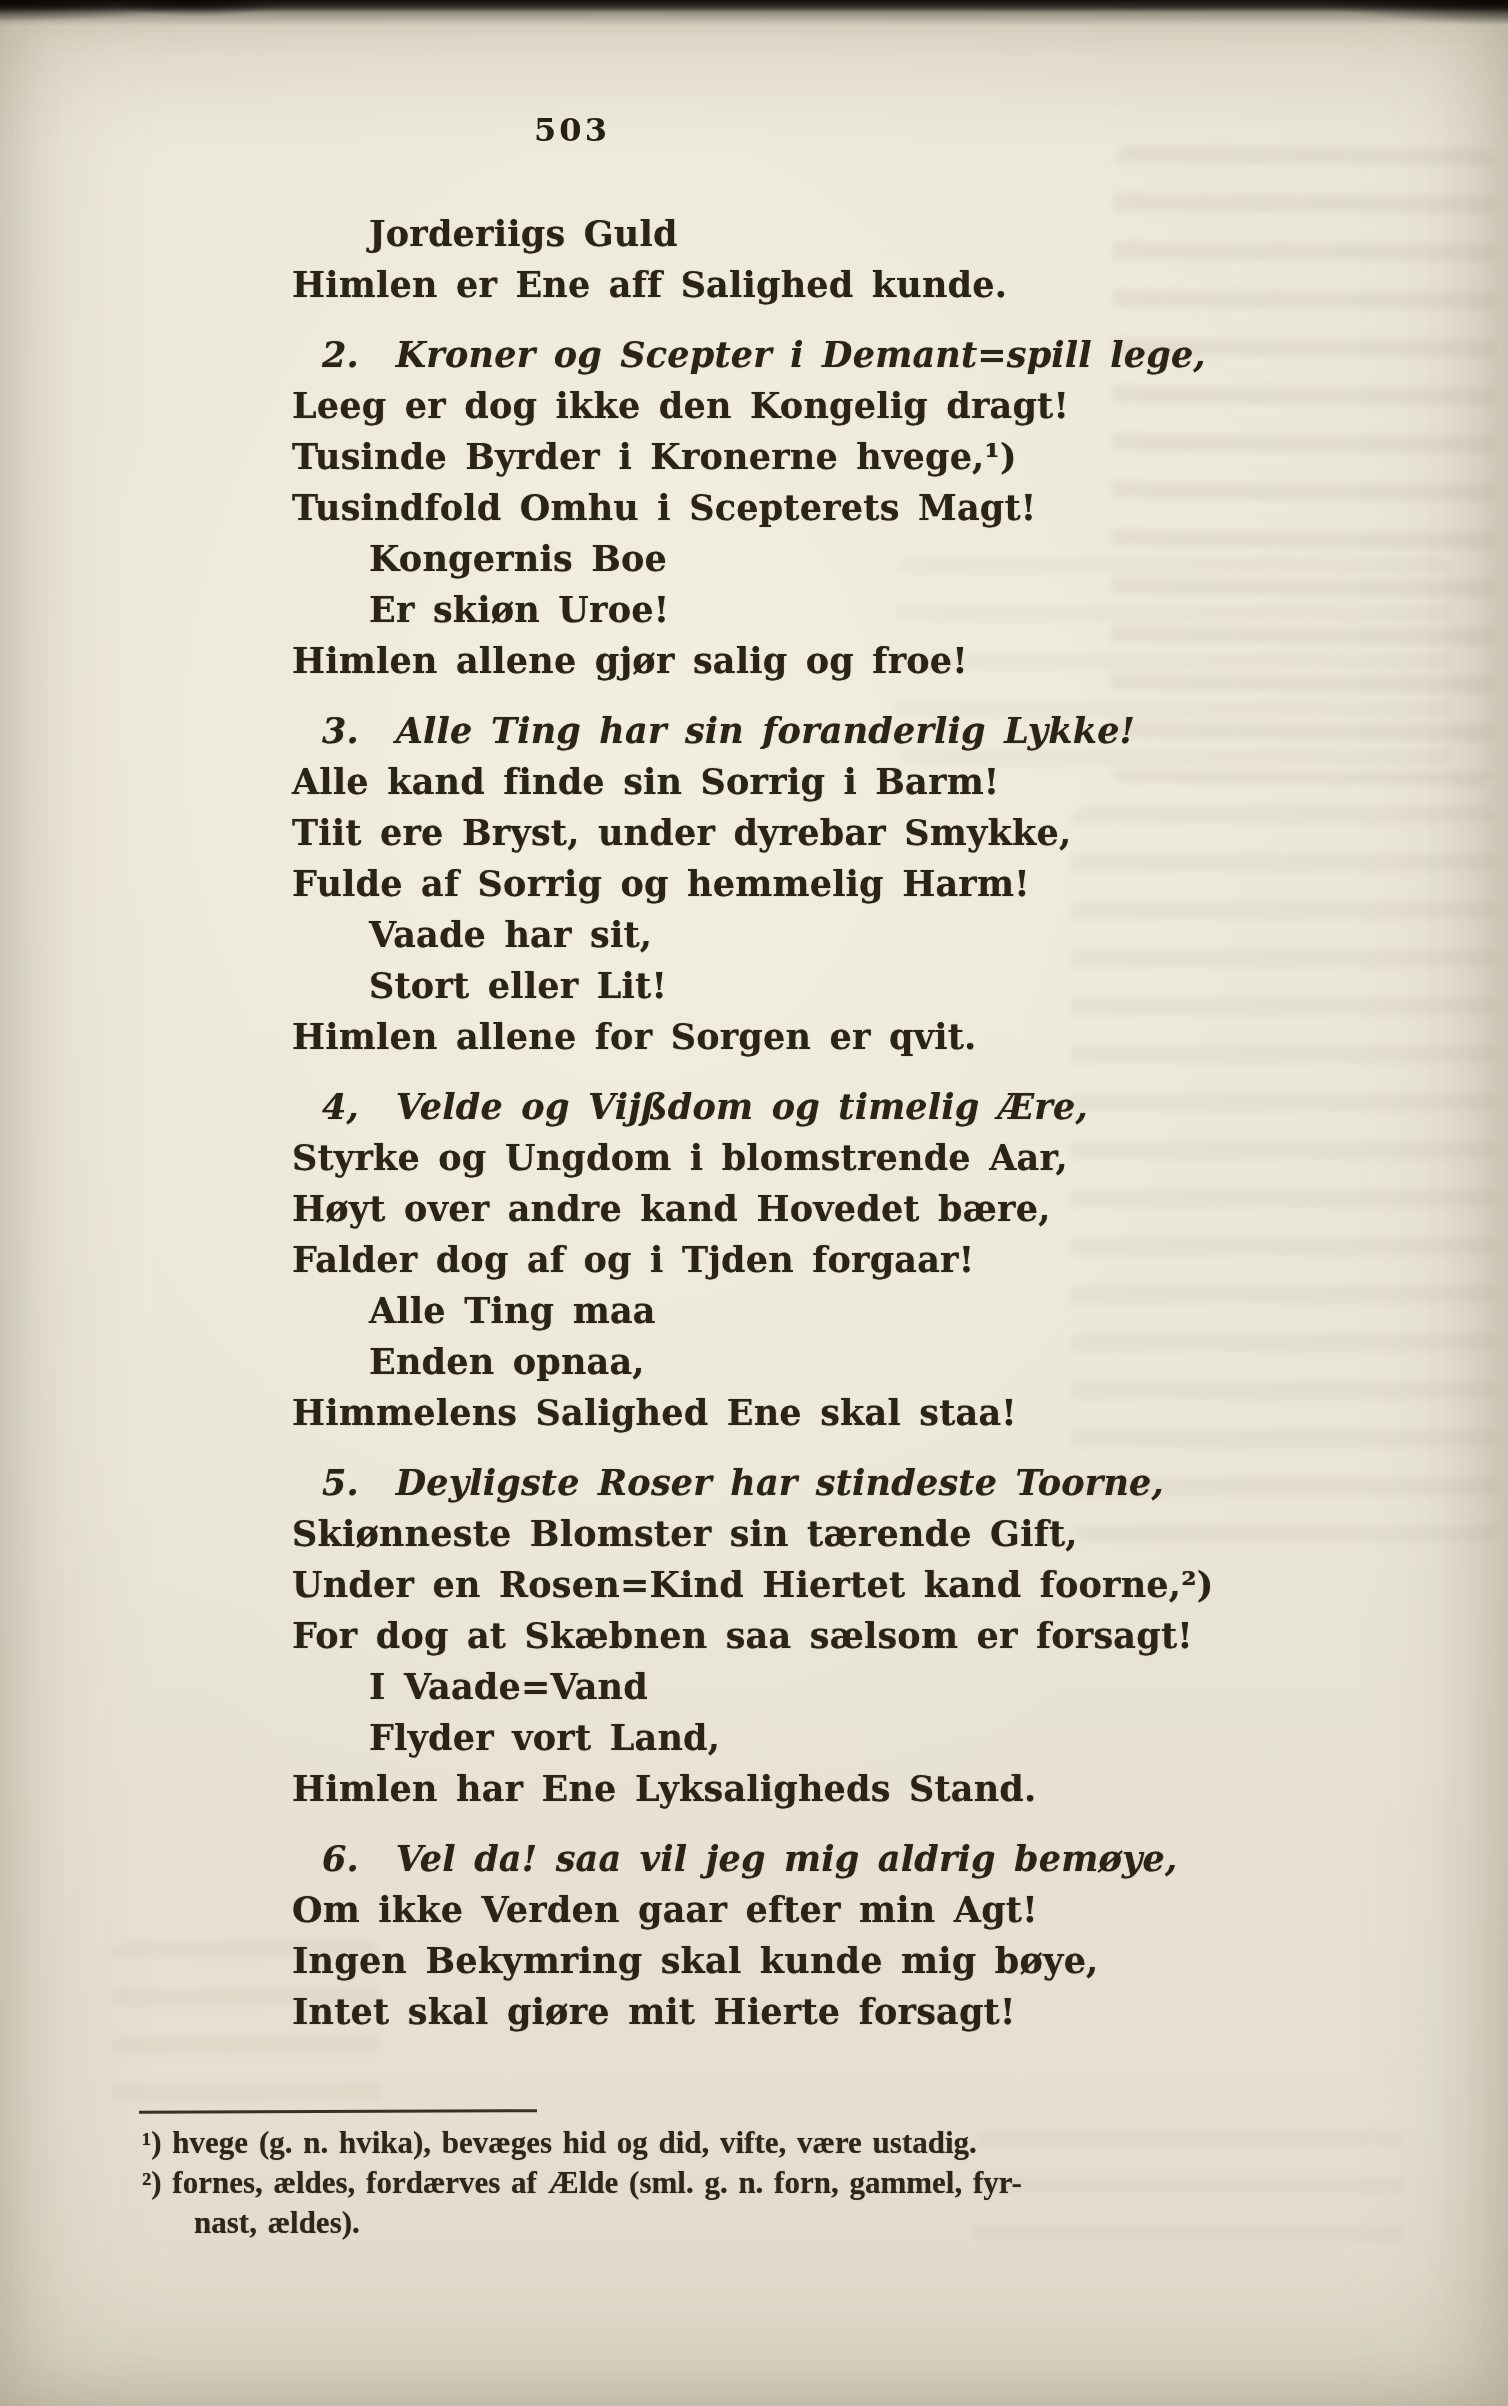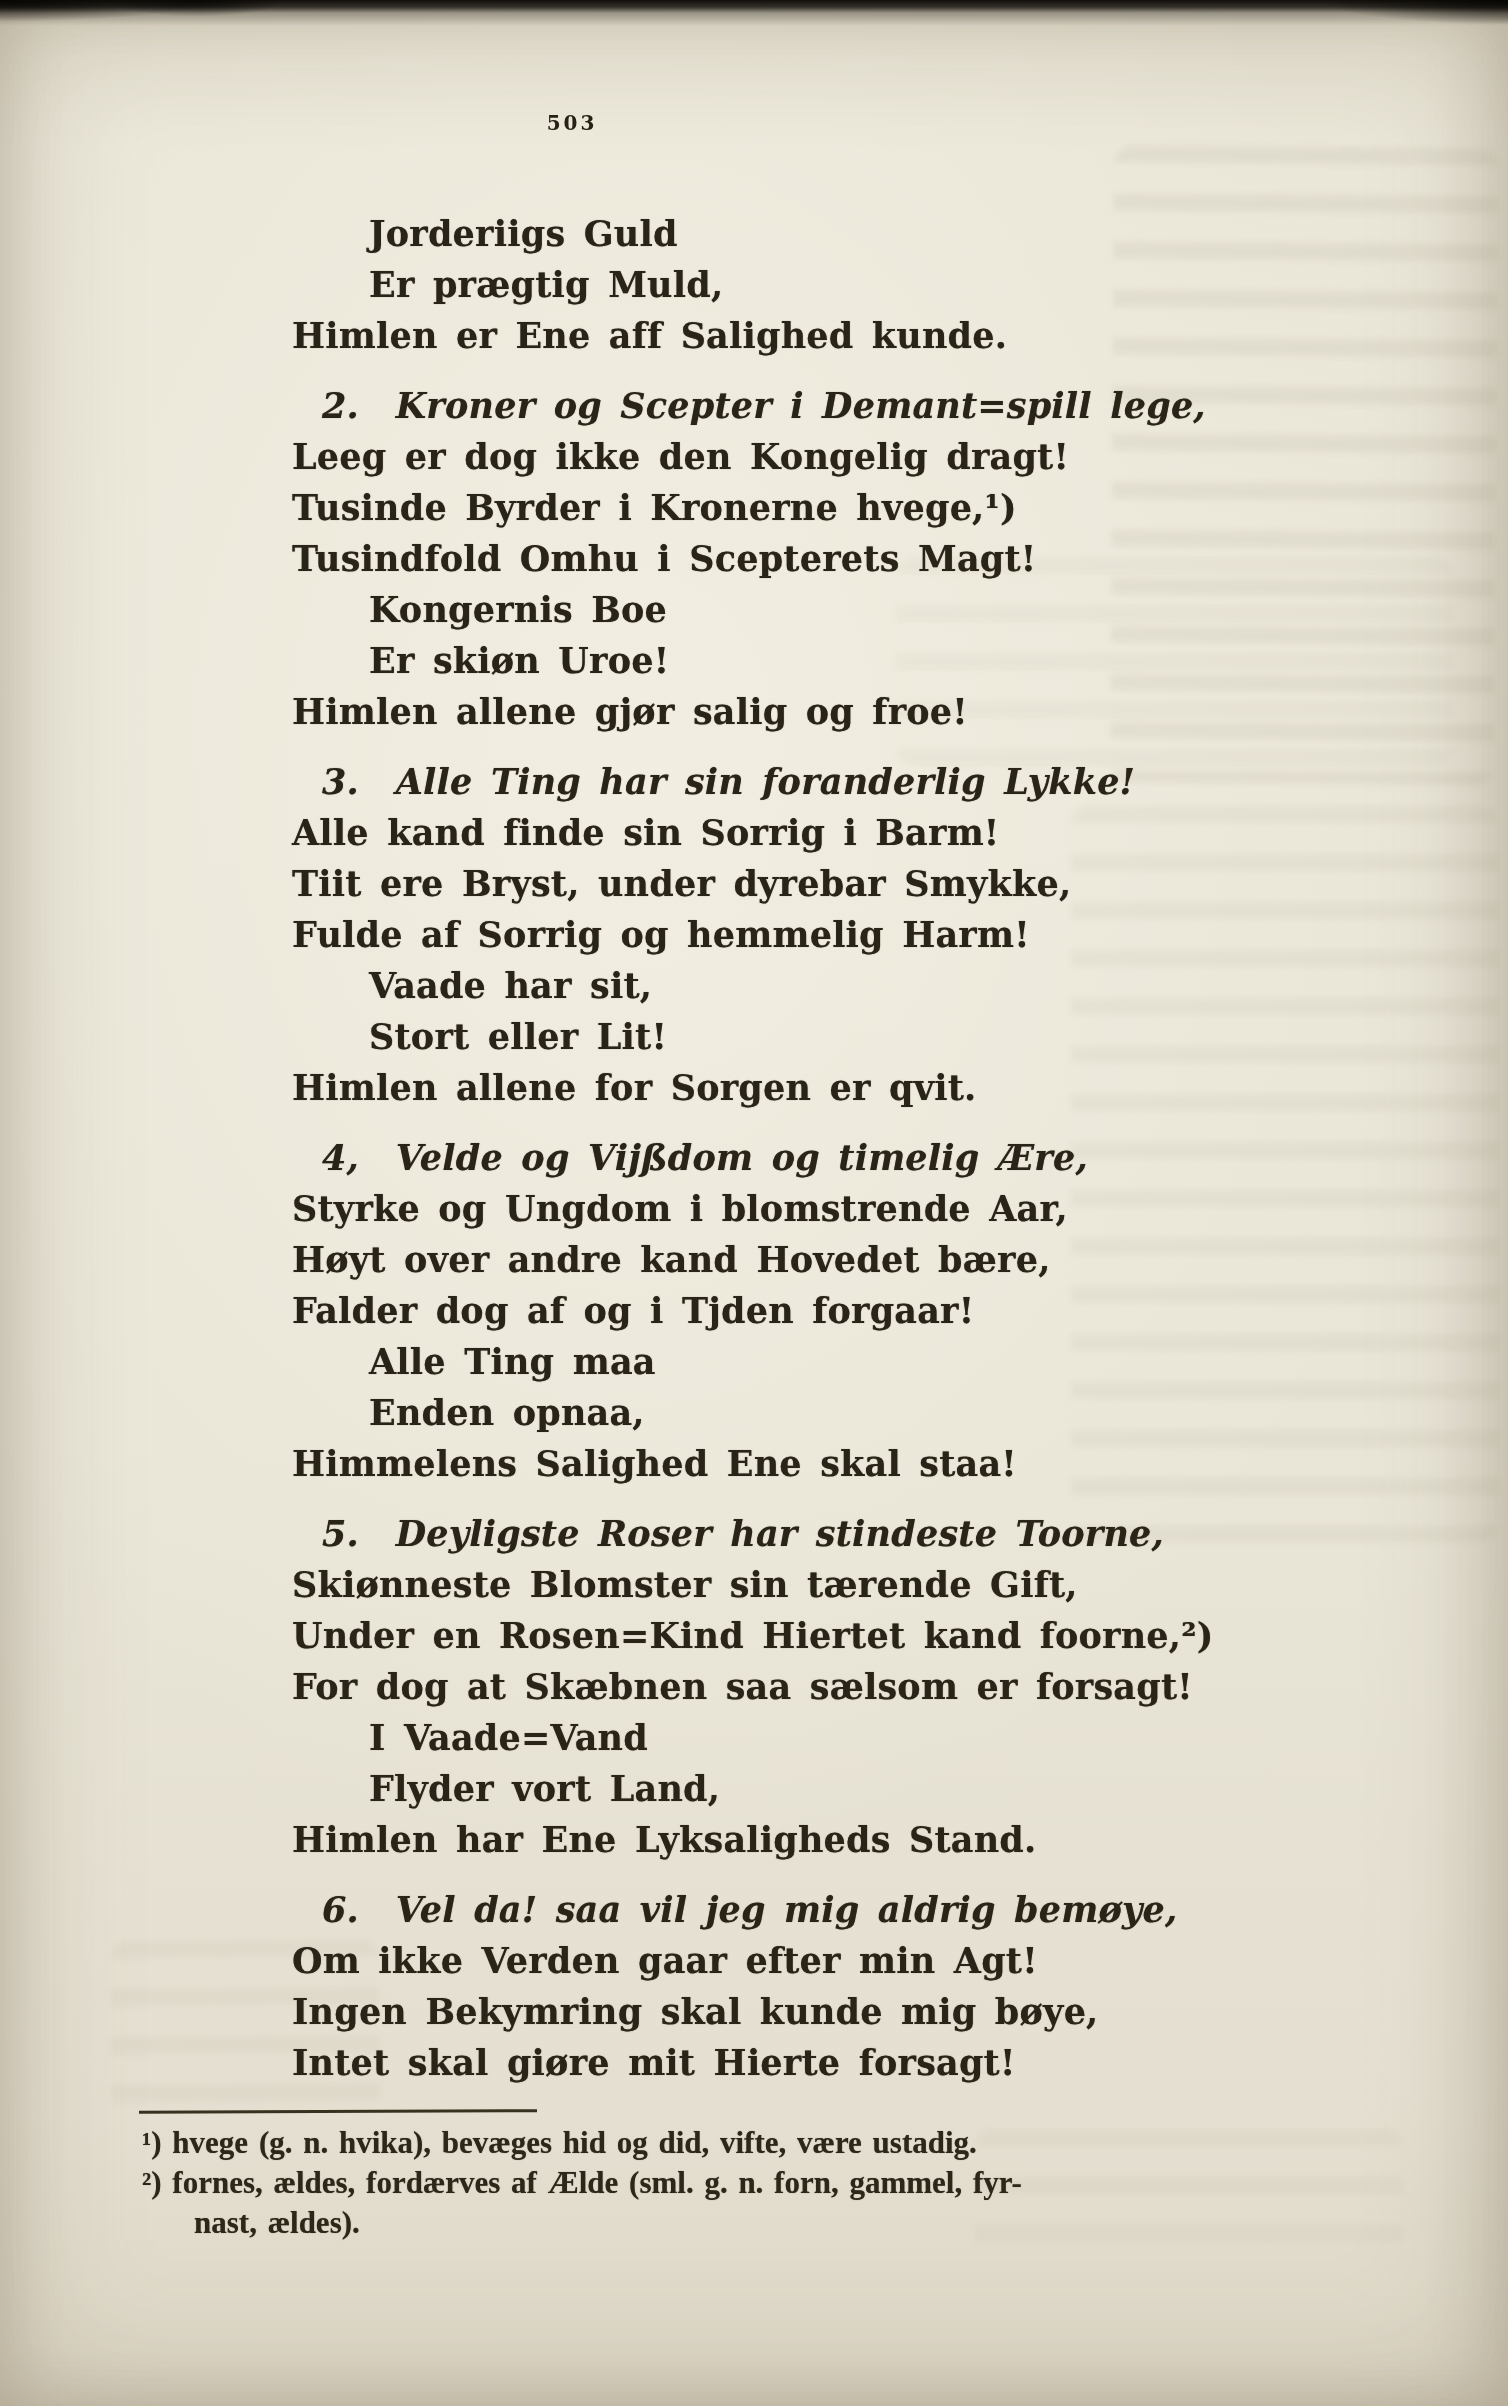--- a/index.html
+++ b/index.html
@@ -33,21 +33,21 @@
     filter:blur(3px);
   }
   .g1{left:1112px;top:147px;width:384px;height:637px;opacity:.55;transform:rotate(.4deg);}
   .g2{left:1071px;top:806px;width:428px;height:736px;opacity:.40;}
   .g3{left:111px;top:1940px;width:269px;height:189px;opacity:.35;transform:rotate(-.5deg);}
   .g4{left:975px;top:2129px;width:428px;height:129px;opacity:.30;}
   .g5{left:896px;top:557px;width:557px;height:209px;opacity:.30;}
 
   .page-number{
     position:absolute;left:572px;top:111px;transform:translateX(-50%);
-    font-size:20px;font-weight:700;letter-spacing:3px;color:#262015;
+    font-size:32px;font-weight:700;letter-spacing:3px;color:#262015;
   }
 
   .poem{position:absolute;left:292px;top:208px;width:896px;}
   .line{
     height:51px;line-height:51px;font-size:35px;font-weight:700;
     white-space:pre;word-spacing:6px;letter-spacing:0.2px;color:#2a2418;
     text-shadow:0 0 1px rgba(46,36,22,.55);
   }
   .line.first{padding-left:30px;font-style:italic;}
   .line.refrain{padding-left:77px;}
@@ -76,21 +76,20 @@
   <div class="ghost g2"></div>
   <div class="ghost g3"></div>
   <div class="ghost g4"></div>
   <div class="ghost g5"></div>
 
   <div class="page-number">503</div>
 
   <div class="poem">
     <div class="stanza">
       <div class="line refrain">Jorderiigs Guld</div>
-      <div class="line refrain">Er prægtig Muld,</div>
       <div class="line normal">Himlen er Ene aff Salighed kunde.</div>
     </div>
 
     <div class="stanza">
       <div class="line first">2.  Kroner og Scepter i Demant=spill lege,</div>
       <div class="line normal">Leeg er dog ikke den Kongelig dragt!</div>
       <div class="line normal">Tusinde Byrder i Kronerne hvege,¹)</div>
       <div class="line normal">Tusindfold Omhu i Scepterets Magt!</div>
       <div class="line refrain">Kongernis Boe</div>
       <div class="line refrain">Er skiøn Uroe!</div>

